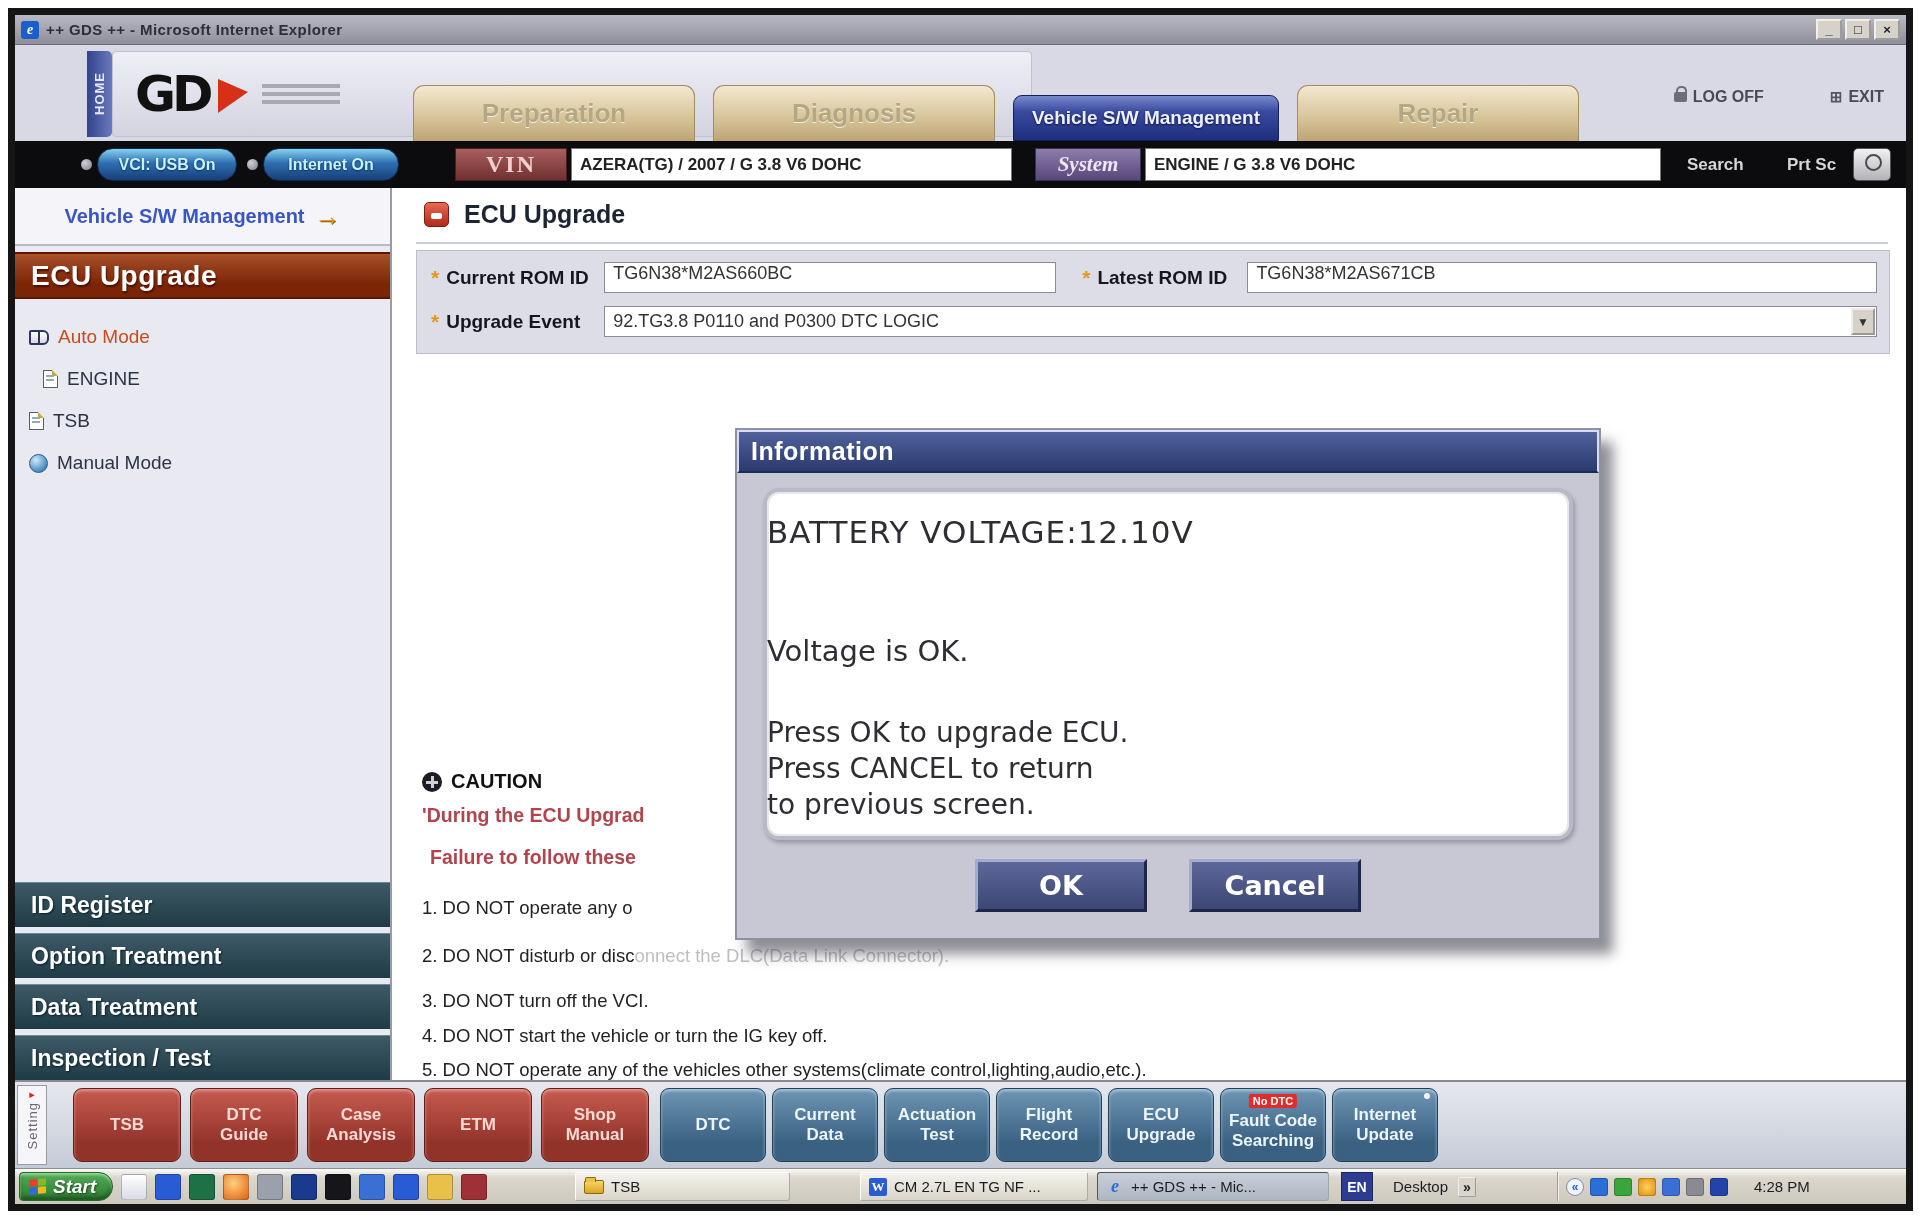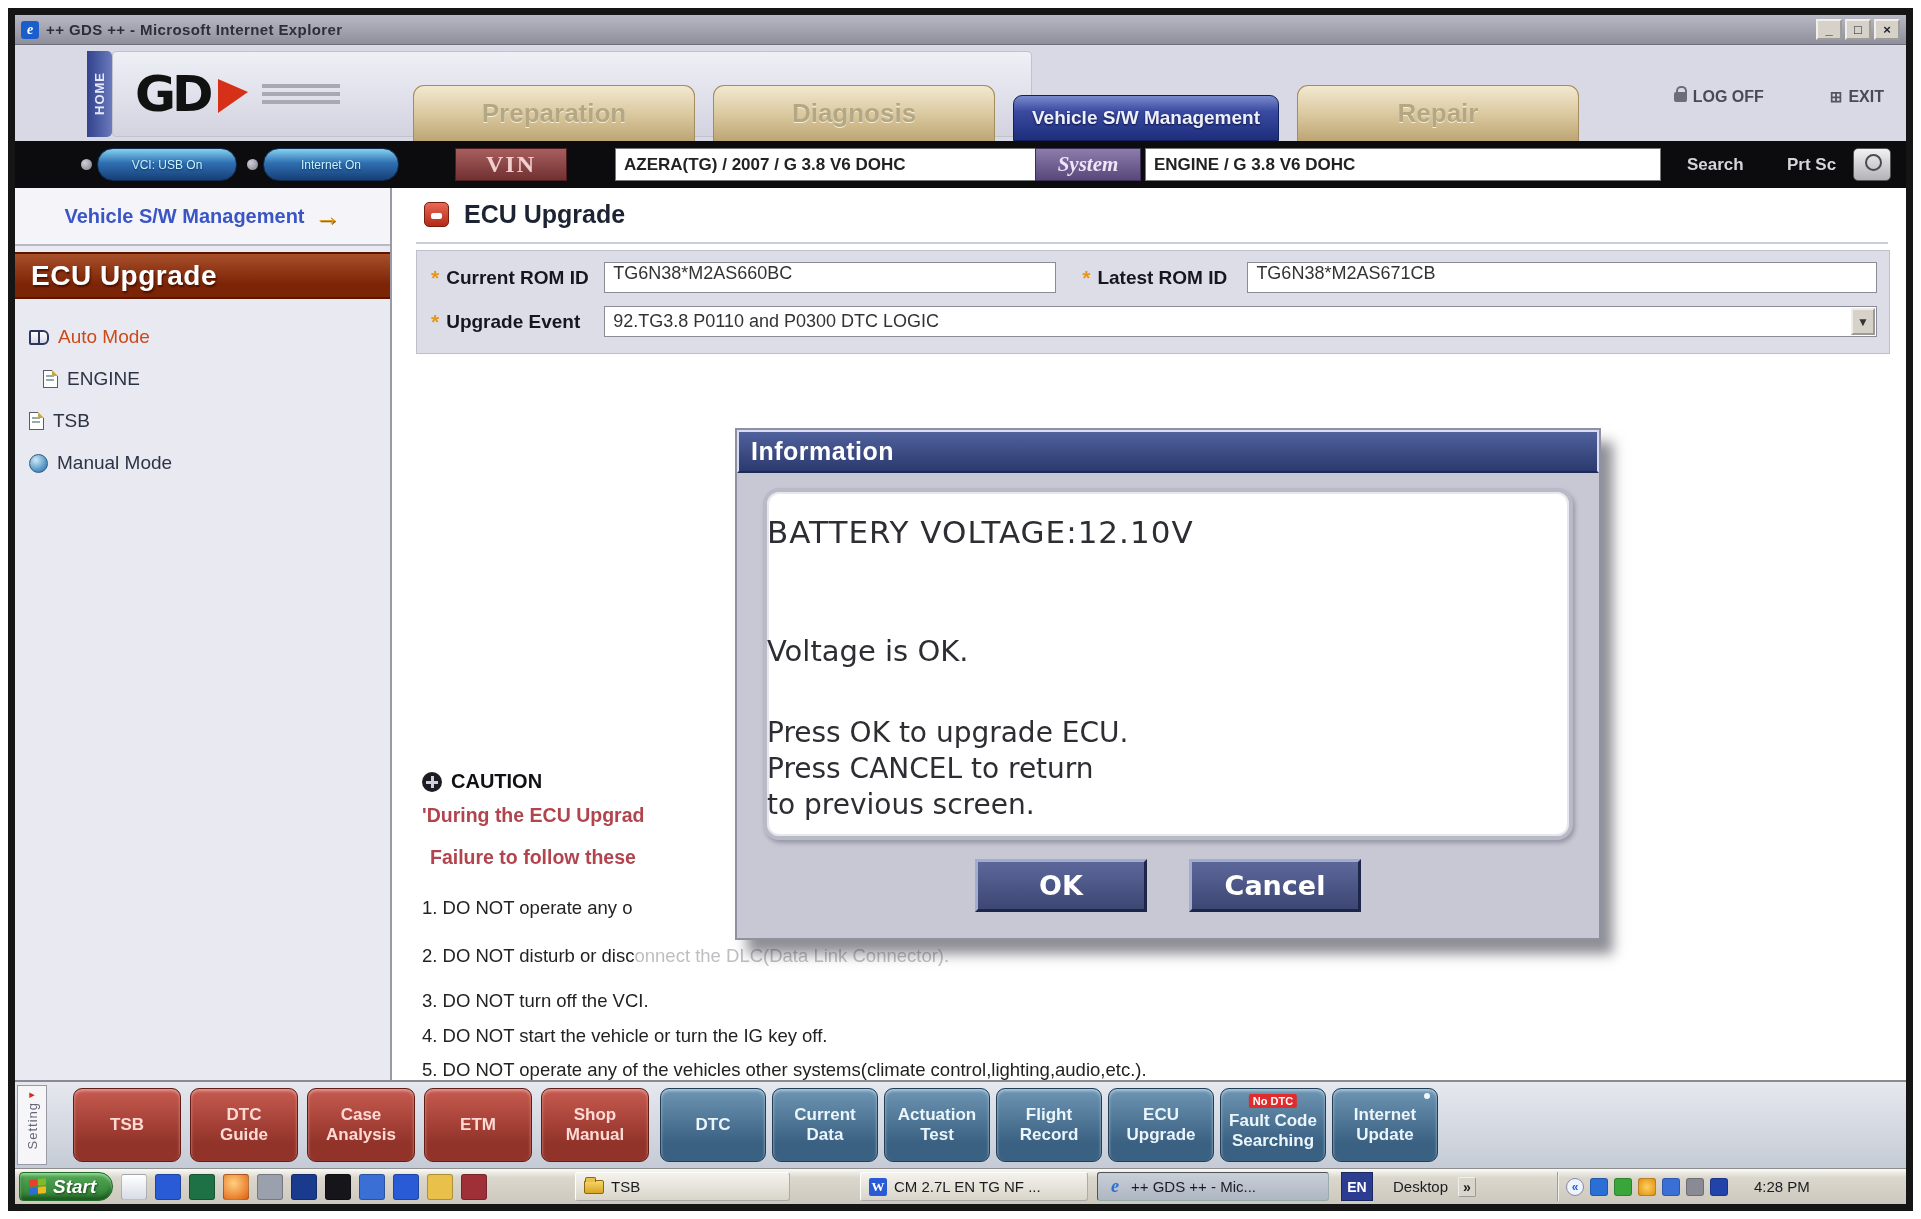--- a/index.html
+++ b/index.html
@@ -48,33 +48,33 @@
   .session .item { display: flex; align-items: center; gap: 6px; cursor: pointer; padding-left: 40px; }
   .lock-icon { position: relative; width: 13px; height: 10px; background: #6d6d78; border-radius: 2px; display: inline-block; }
   .lock-icon::before { content: ""; position: absolute; top: -6px; left: 2px; width: 7px; height: 6px;
                        border: 2px solid #6d6d78; border-bottom: none; border-radius: 5px 5px 0 0; }
   .exit-icon { font-size: 15px; color: #55555f; }
 
   
   .blackbar { position: absolute; left: 0; top: 126px; right: 0; height: 47px; background: #0c0c0e; }
   .blackbar > div { position: absolute; top: 7px; height: 33px; }
   .pill { border-radius: 16px; background: linear-gradient(#86d2f0,#2f6fb2 45%,#173f78);
-          color: #c8f2ff; font-weight: normal; font-size: 12px; display: flex; align-items: center;
+          color: #c8f2ff; font-weight: bold; font-size: 16px; display: flex; align-items: center;
           justify-content: center; padding: 0 14px; border: 1px solid #0e2a50; text-shadow: 0 1px 2px #06305a; }
   .pill-dot { position: absolute; top: 18px; width: 11px; height: 11px; border-radius: 50%;
               background: radial-gradient(circle at 35% 35%, #cfcfd6, #7d7d88); }
   .tag { display: flex; align-items: center; justify-content: center; font-family: "Liberation Serif", serif;
          font-weight: bold; }
   .tag-vin { left: 440px; width: 112px; background: linear-gradient(#a85e5e,#713030); color: #f2cfcf;
              font-size: 24px; letter-spacing: 2px; border: 1px solid #4e1d1d; }
   .tag-sys { left: 1020px; width: 106px; background: linear-gradient(#8d7dab,#57477b); color: #eee6f6;
              font-size: 21px; font-style: italic; border: 1px solid #3a2d58; }
   .bar-input { background: #fff; border: 1px solid #777; color: #222; font-weight: bold; font-size: 17px;
                padding: 0 8px; display: flex; align-items: center; font-family: "Liberation Sans", sans-serif; }
-  .vin-input { left: 556px; width: 441px; margin-left: 44px; }
+  .vin-input { left: 556px; width: 441px; }
   .sys-input { left: 1130px; width: 516px; }
   .bar-text { color: #d6d6da; font-weight: bold; font-size: 17px; display: flex; align-items: center; cursor: pointer; }
   .search-t { left: 1672px; } .prtsc-t { left: 1772px; }
   .cam { left: 1838px; width: 38px; height: 28px; top: 9px; background: linear-gradient(#f2f2f2,#b2b2b8);
          border-radius: 5px; border: 1px solid #555; position: relative; }
   .cam::after { content: ""; position: absolute; left: 11px; top: 5px; width: 13px; height: 13px;
                 border: 2px solid #4a4a50; border-radius: 50%; }
 
   
   .main { position: absolute; left: 0; top: 173px; right: 0; height: 892px; background: #fff; }
@@ -327,20 +327,26 @@
         </div>
         <div class="tree-item">
           <span class="doc-icon"></span>
           <span>TSB</span>
         </div>
         <div class="tree-item">
           <span class="globe-icon"></span>
           <span>Manual Mode</span>
         </div>
       </div>
+      <div class="side-menu">
+        <div class="menu-bar">ID Register</div>
+        <div class="menu-bar">Option Treatment</div>
+        <div class="menu-bar">Data Treatment</div>
+        <div class="menu-bar">Inspection / Test</div>
+      </div>
     </div>
 
     <div class="content">
       <div class="page-title">
         <span class="red-box"></span>
         <span>ECU Upgrade</span>
       </div>
       <div class="title-rule"></div>
 
       <div class="panel">

